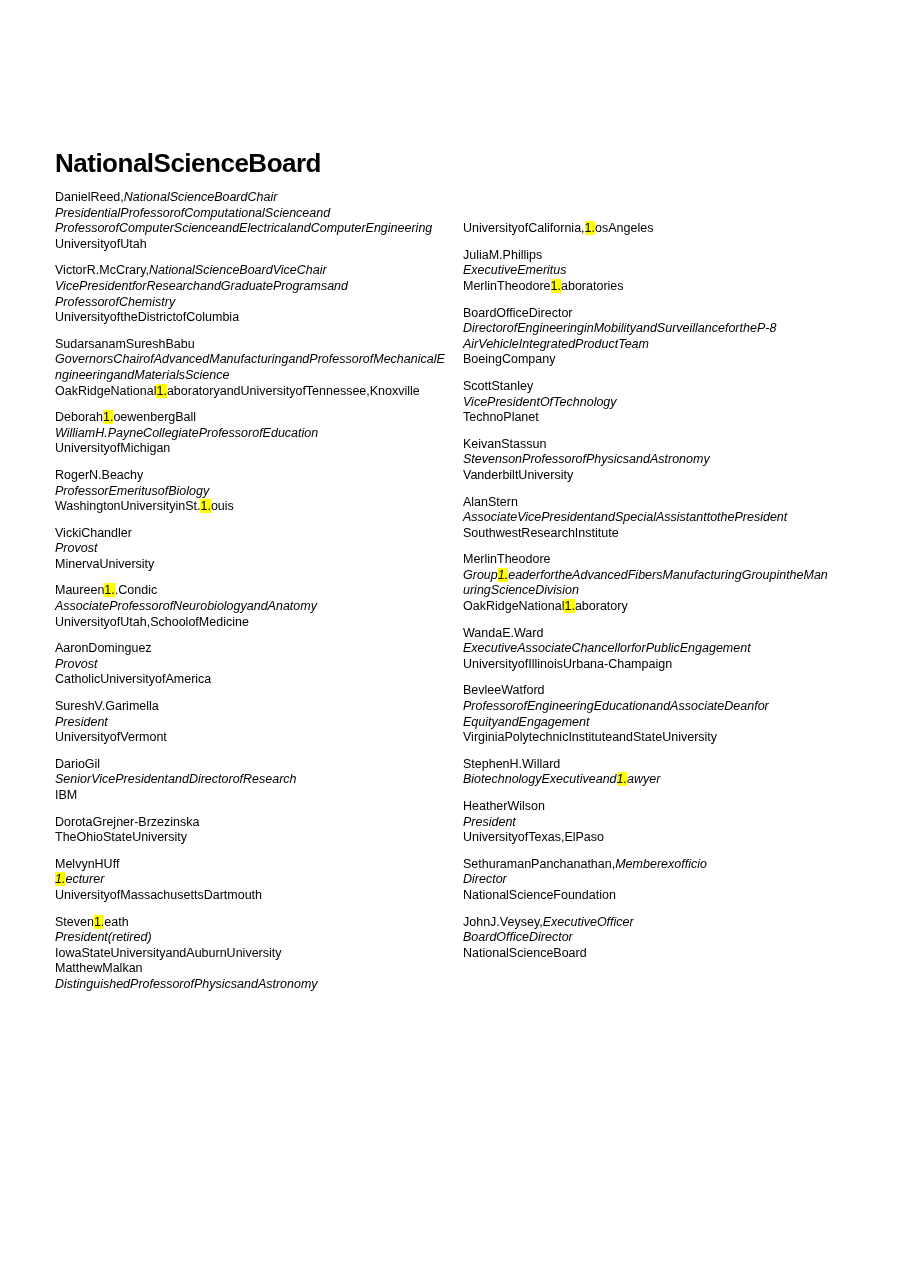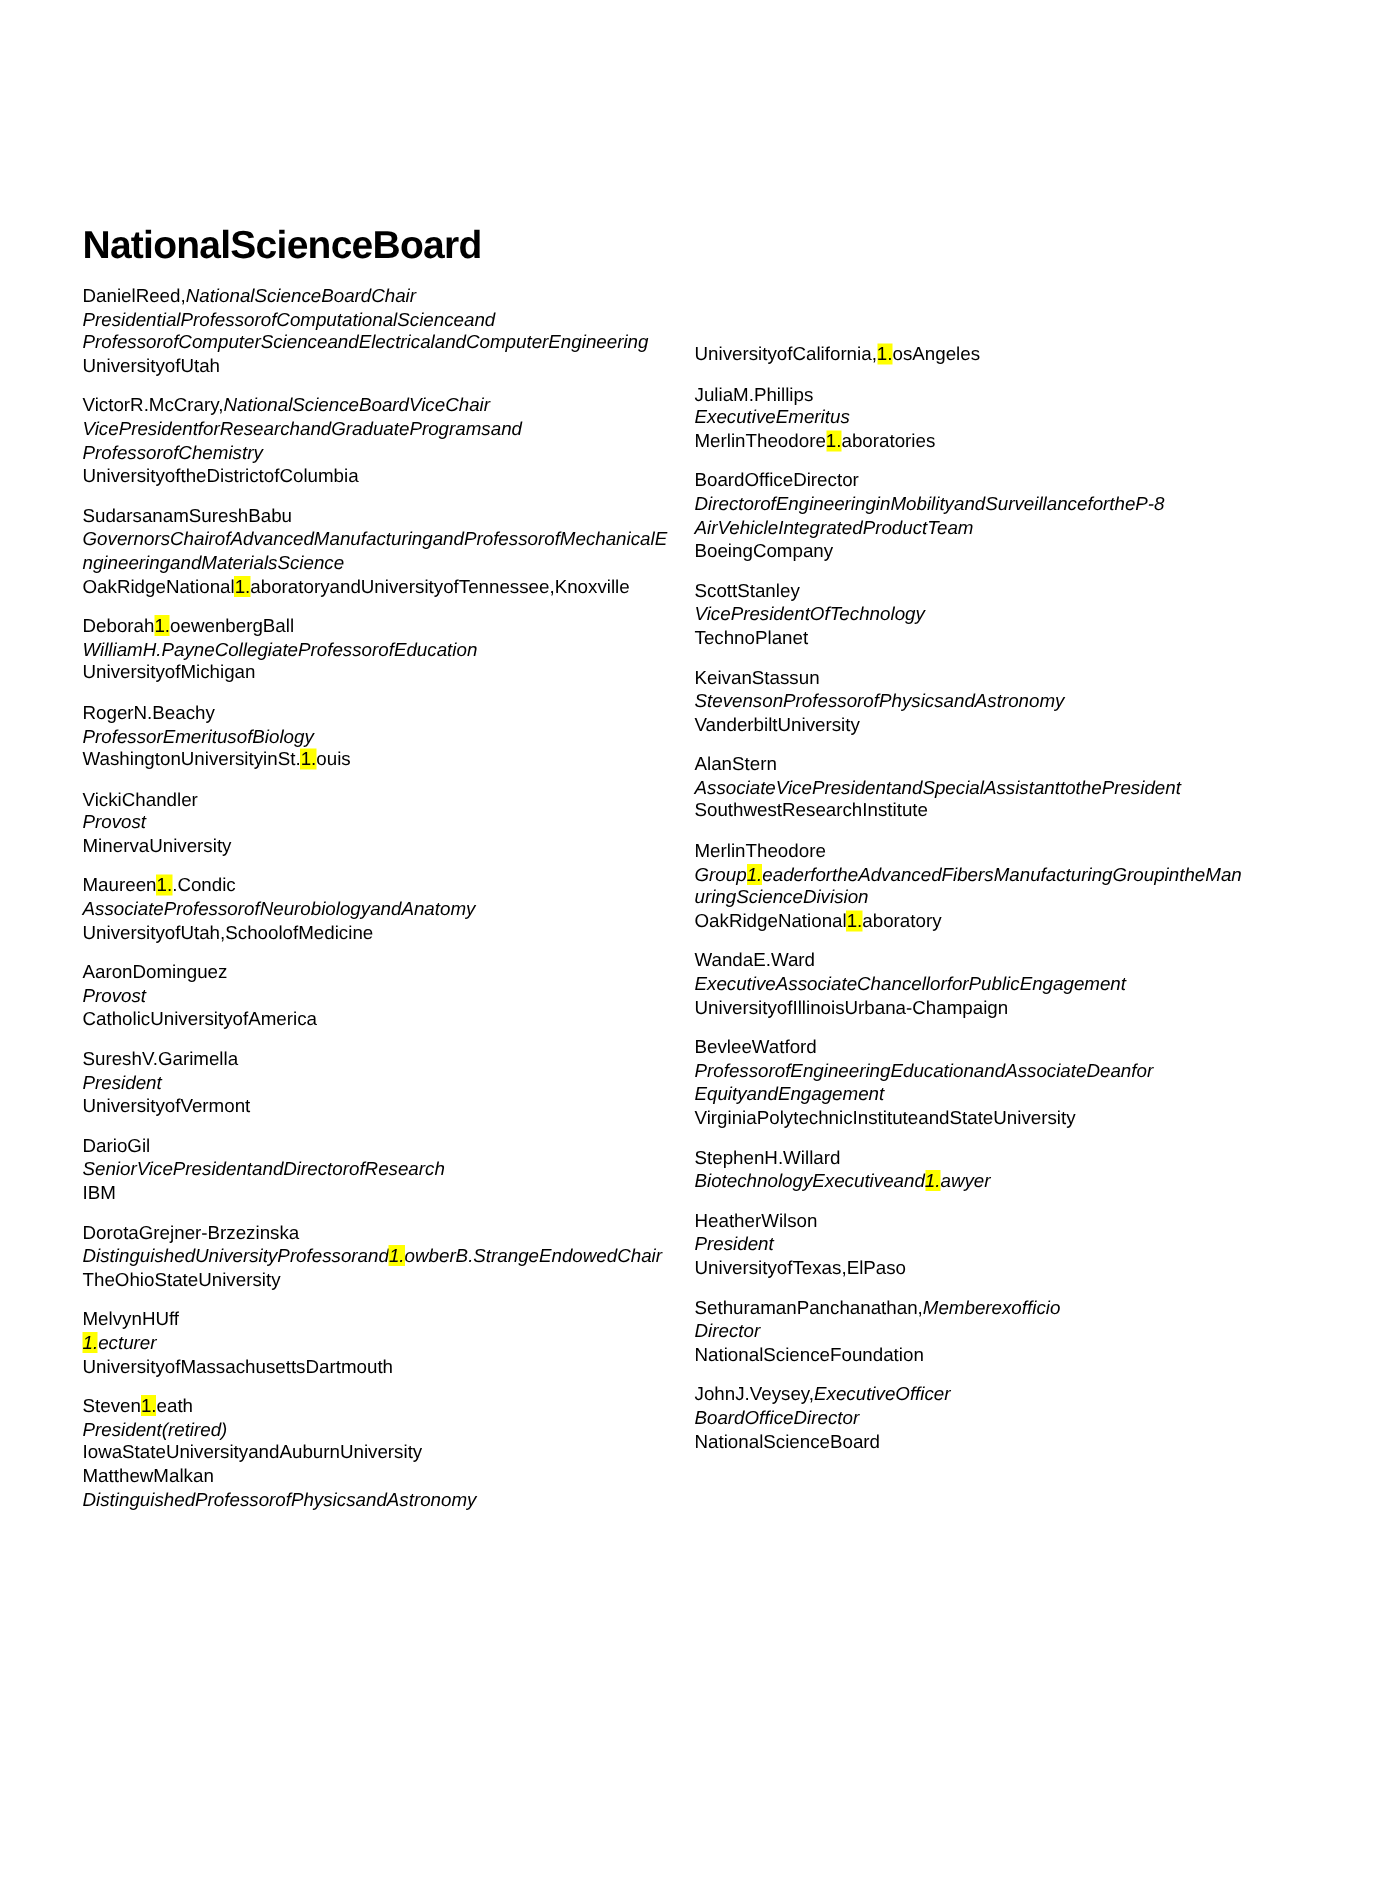--- a/index.html
+++ b/index.html
@@ -107,21 +107,20 @@
           <div class="line"><span class="seg-italic">President</span></div>
           <div class="line"><span>UniversityofVermont</span></div>
         </div>
         <div class="entry">
           <div class="line"><span>DarioGil</span></div>
           <div class="line"><span class="seg-italic">SeniorVicePresidentandDirectorofResearch</span></div>
           <div class="line"><span>IBM</span></div>
         </div>
         <div class="entry">
           <div class="line"><span>DorotaGrejner-Brzezinska</span></div>
-          <div class="line"><span class="seg-italic">DistinguishedUniversityProfessorand</span><span class="seg-italic seg-hl">1.</span><span class="seg-italic">owberB.StrangeEndowedChair</span></div>
           <div class="line"><span>TheOhioStateUniversity</span></div>
         </div>
         <div class="entry">
           <div class="line"><span>MelvynHUff</span></div>
           <div class="line"><span class="seg-italic seg-hl">1.</span><span class="seg-italic">ecturer</span></div>
           <div class="line"><span>UniversityofMassachusettsDartmouth</span></div>
         </div>
         <div class="entry">
           <div class="line"><span>Steven</span><span class="seg-hl">1.</span><span>eath</span></div>
           <div class="line"><span class="seg-italic">President(retired)</span></div>

